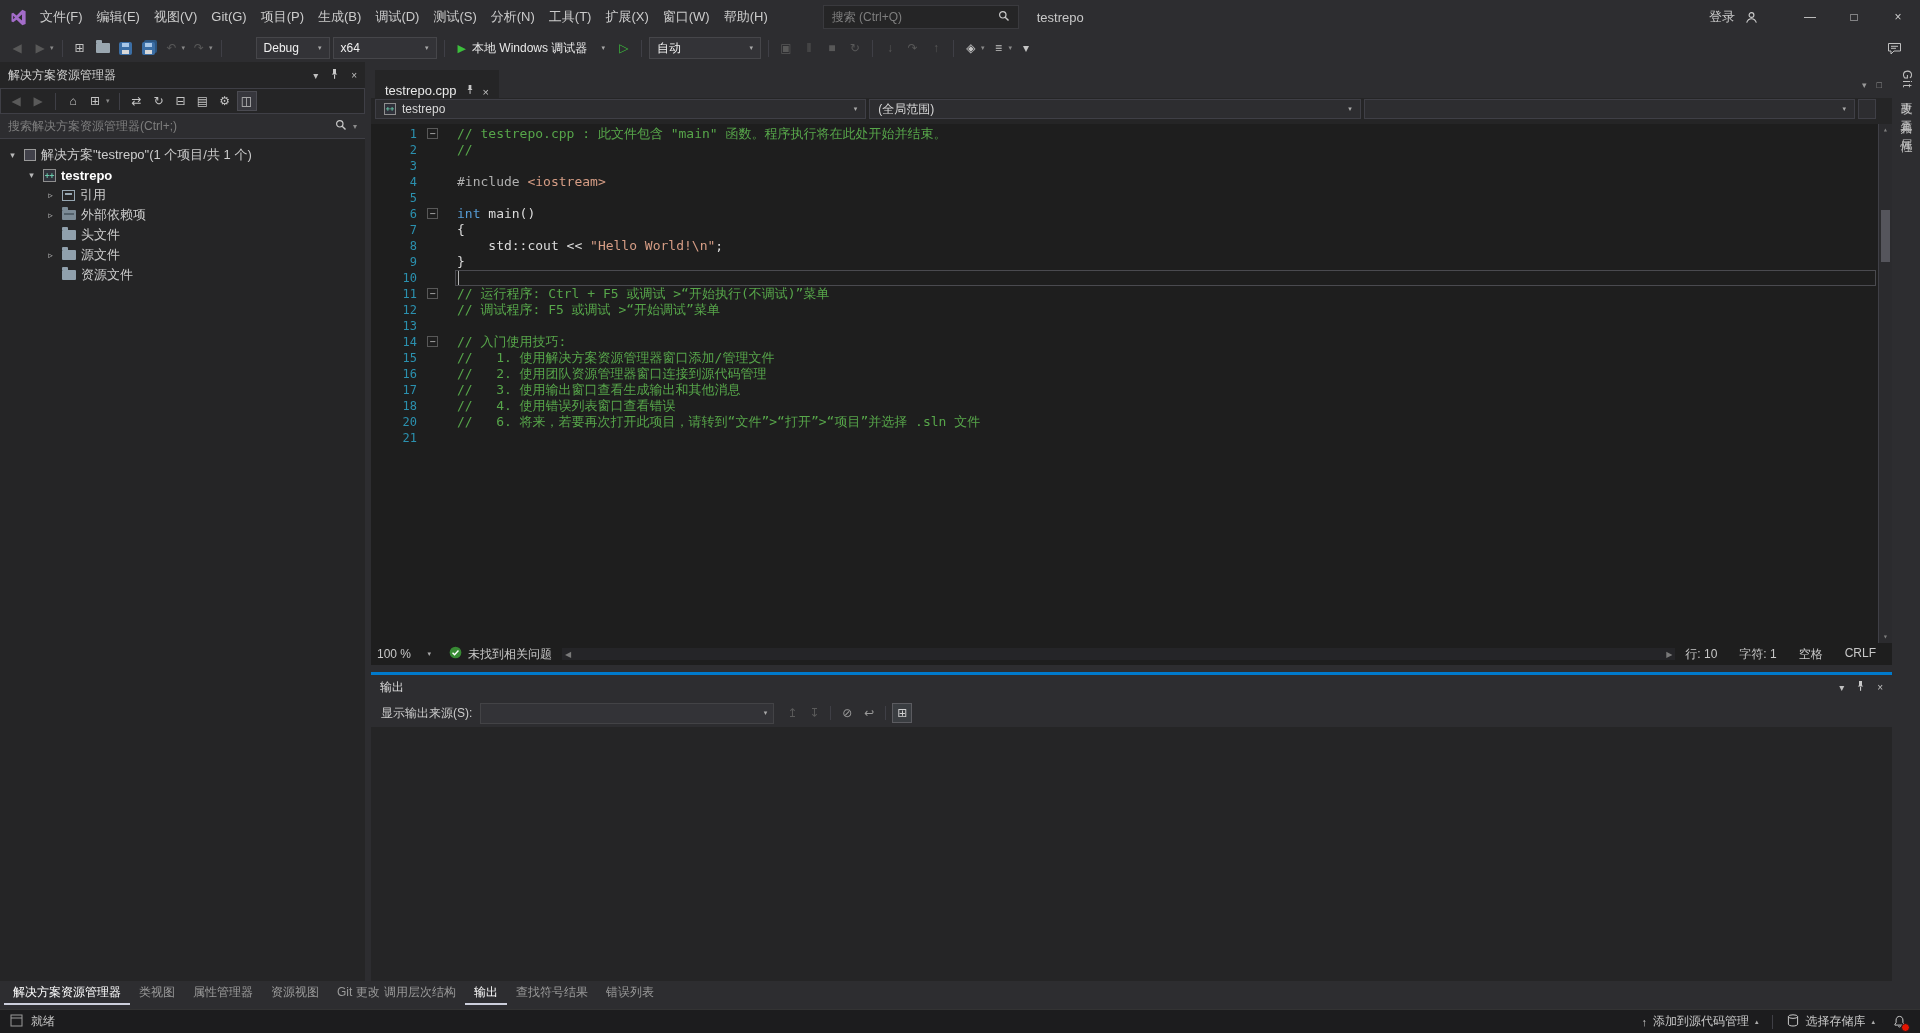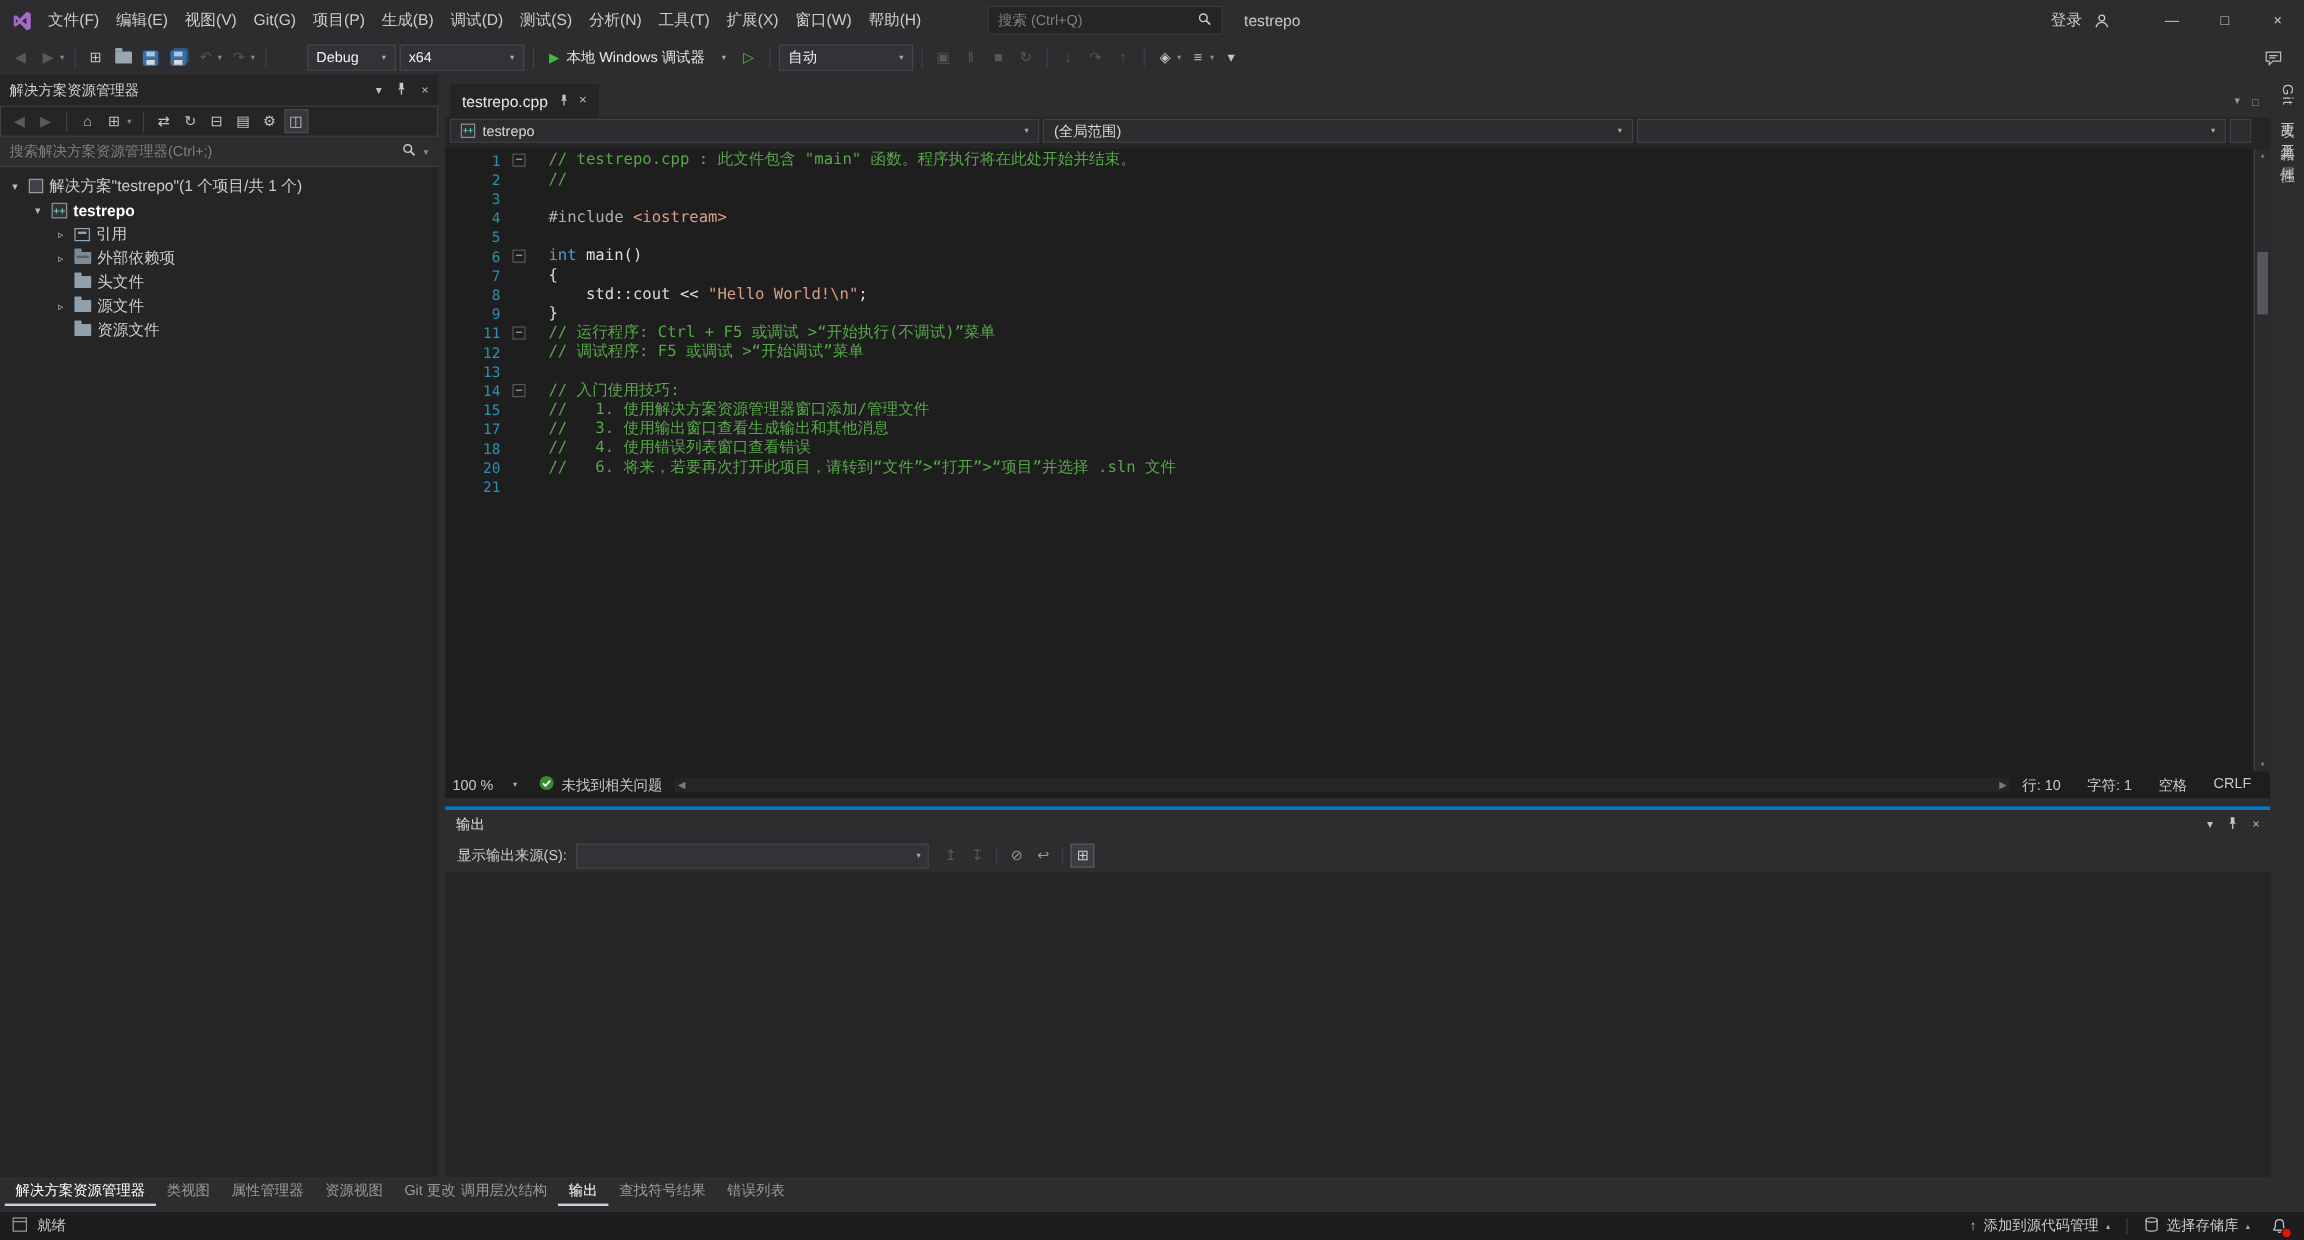--- a/index.html
+++ b/index.html
@@ -68,21 +68,21 @@
 .se-search-right{display:flex;align-items:center;gap:6px}
 .se-tree{flex:1;padding-top:6px;overflow:hidden}
 .tree-row{display:flex;align-items:center;height:20px;gap:5px;font-size:13px;color:#ccc;white-space:nowrap}
 .tree-row.bold .tree-label{color:#fff;font-weight:bold}
 .tw-arrow{width:13px;text-align:center;font-size:9px;color:#b8b8b8;flex:none}
 .tree-label{overflow:hidden;text-overflow:ellipsis}
 
 
 .editor-col{position:absolute;left:371px;top:62px;width:1521px;height:919px;display:flex;flex-direction:column}
 .tabwell{height:36px;background:#2d2d30;display:flex;align-items:flex-end;padding-left:4px}
-.doc-tab{height:28px;display:flex;align-items:center;gap:8px;padding:0 10px;background:#252526;color:#e8e8e8;font-size:13px}
+.doc-tab{height:28px;display:flex;align-items:flex-end;gap:8px;padding:0 10px;background:#252526;color:#e8e8e8;font-size:13px}
 .tab-close{font-size:11px;color:#c0c0c0}
 .tabwell-right{margin-left:auto;display:flex;gap:10px;align-items:center;padding:0 10px 8px 0;color:#999;font-size:9px}
 .navbar{height:26px;background:#252526;display:flex;align-items:center;gap:3px;padding:0 16px 4px 4px}
 .nav-combo{flex:1;height:20px;background:#2d2d30;border:1px solid #3f3f46;display:flex;align-items:center;gap:6px;
   padding:0 8px;font-size:12px;color:#d8d8d8}
 .nav-combo .val{flex:1;white-space:nowrap;overflow:hidden}
 .mini-cpp{width:12px;height:12px;background:#30323b;border:1px solid #8f8f8f;color:#69c7a8;
   font:bold 7px/10px "DejaVu Sans Mono",monospace;text-align:center;flex:none}
 .nav-mini-btn{width:18px;height:20px;border:1px solid #3f3f46;background:#2d2d30;flex:none}
 
@@ -382,25 +382,27 @@
       <div id="code-lines">
           <div class="cline"><span class="ln">1</span><span class="fold"><span class="fbox">−</span></span><span class="ctext"><span class="tok-comment">// testrepo.cpp : 此文件包含 "main" 函数。程序执行将在此处开始并结束。</span></span></div>
           <div class="cline"><span class="ln">2</span><span class="fold"></span><span class="ctext"><span class="tok-comment">//</span></span></div>
           <div class="cline"><span class="ln">3</span><span class="fold"></span><span class="ctext"></span></div>
           <div class="cline"><span class="ln">4</span><span class="fold"></span><span class="ctext"><span class="tok-pp">#include </span><span class="tok-str">&lt;iostream&gt;</span></span></div>
           <div class="cline"><span class="ln">5</span><span class="fold"></span><span class="ctext"></span></div>
           <div class="cline"><span class="ln">6</span><span class="fold"><span class="fbox">−</span></span><span class="ctext"><span class="tok-kw">int</span><span class="tok-plain"> main()</span></span></div>
           <div class="cline"><span class="ln">7</span><span class="fold"></span><span class="ctext"><span class="tok-plain">{</span></span></div>
           <div class="cline"><span class="ln">8</span><span class="fold"></span><span class="ctext"><span class="tok-plain">    std::cout &lt;&lt; </span><span class="tok-str">"Hello World!\n"</span><span class="tok-plain">;</span></span></div>
           <div class="cline"><span class="ln">9</span><span class="fold"></span><span class="ctext"><span class="tok-plain">}</span></span></div>
+          <div class="cline current"><span class="ln">10</span><span class="fold"></span><span class="ctext"></span><span class="caret-line"></span></div>
           <div class="cline"><span class="ln">11</span><span class="fold"><span class="fbox">−</span></span><span class="ctext"><span class="tok-comment">// 运行程序: Ctrl + F5 或调试 &gt;“开始执行(不调试)”菜单</span></span></div>
           <div class="cline"><span class="ln">12</span><span class="fold"></span><span class="ctext"><span class="tok-comment">// 调试程序: F5 或调试 &gt;“开始调试”菜单</span></span></div>
           <div class="cline"><span class="ln">13</span><span class="fold"></span><span class="ctext"></span></div>
           <div class="cline"><span class="ln">14</span><span class="fold"><span class="fbox">−</span></span><span class="ctext"><span class="tok-comment">// 入门使用技巧:</span></span></div>
           <div class="cline"><span class="ln">15</span><span class="fold"></span><span class="ctext"><span class="tok-comment">//   1. 使用解决方案资源管理器窗口添加/管理文件</span></span></div>
+          <div class="cline"><span class="ln">16</span><span class="fold"></span><span class="ctext"><span class="tok-comment">//   2. 使用团队资源管理器窗口连接到源代码管理</span></span></div>
           <div class="cline"><span class="ln">17</span><span class="fold"></span><span class="ctext"><span class="tok-comment">//   3. 使用输出窗口查看生成输出和其他消息</span></span></div>
           <div class="cline"><span class="ln">18</span><span class="fold"></span><span class="ctext"><span class="tok-comment">//   4. 使用错误列表窗口查看错误</span></span></div>
           <div class="cline"><span class="ln">20</span><span class="fold"></span><span class="ctext"><span class="tok-comment">//   6. 将来，若要再次打开此项目，请转到“文件”&gt;“打开”&gt;“项目”并选择 .sln 文件</span></span></div>
           <div class="cline"><span class="ln">21</span><span class="fold"></span><span class="ctext"></span></div>
         </div>
       <div class="vscroll">
         <div class="sb-thumb"></div>
       </div>
     </div>
 

